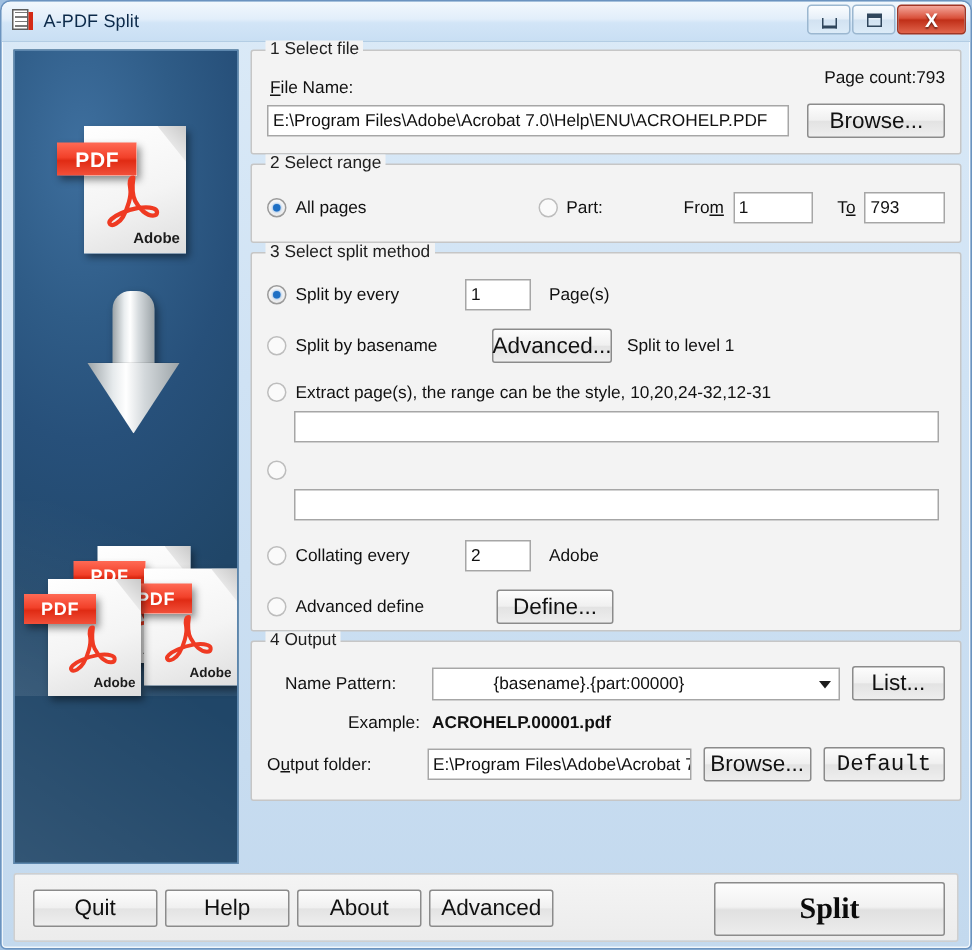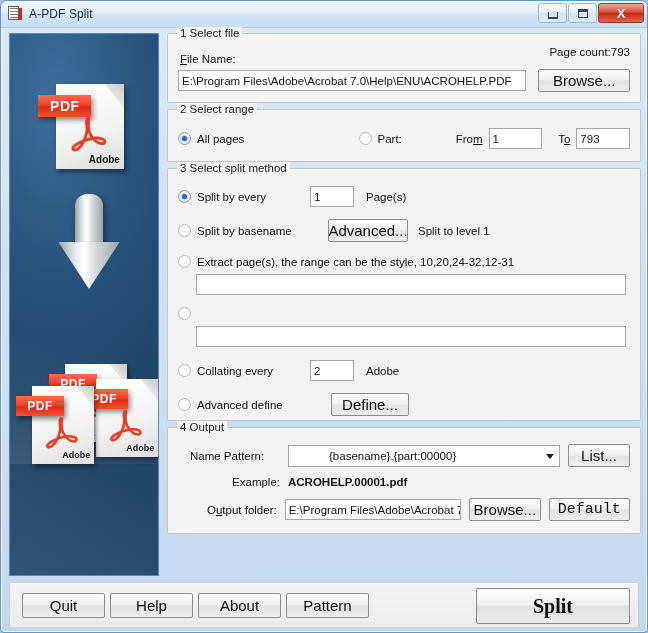--- a/index.html
+++ b/index.html
@@ -485,33 +485,33 @@
                 <span>List...</span>
               </div>
           </div>
 
           <div class="row" style="margin-top:9px;">
             <span class="lbl" style="width:110px; text-align:right; padding-right:8px;">Example:</span>
             <span class="lbl bold">ACROHELP.00001.pdf</span>
           </div>
 
           <div class="row" style="margin-top:10px;">
-            <span class="lbl" style="width:110px; text-align:right; padding-right:8px;">O<u>u</u>tput folder:</span>
+            <span class="lbl" style="width:110px; text-align:left; padding-right:8px;">O<u>u</u>tput folder:</span>
             <div class="txtfield" style="width:182px;">E:\Program Files\Adobe\Acrobat 7.0\</div>
             <div class="btn" style="width:74px; margin-left:8px;">Browse...</div>
             <div class="btn" style="width:84px; margin-left:8px;font-family:Liberation Mono, monospace;">Default</div>
           </div>
 
         </div>
       </div>
 
     </div>
 
     <div id="bottombar">
       <div class="btn bbtn" style="left:12px;">Quit</div>
       <div class="btn bbtn" style="left:100px;">Help</div>
       <div class="btn bbtn" style="left:188px;">About</div>
-      <div class="btn bbtn" style="left:276px;">Pattern</div>
+      <div class="btn bbtn" style="left:276px;">Advanced</div>
       <div id="splitbtn">Split</div>
     </div>
 
   </div>
 </div>
 
 </body></html>

